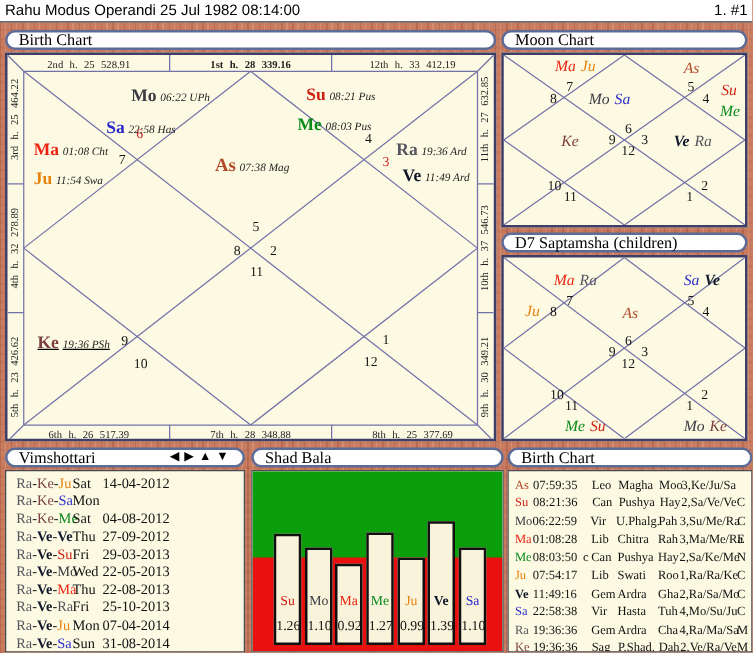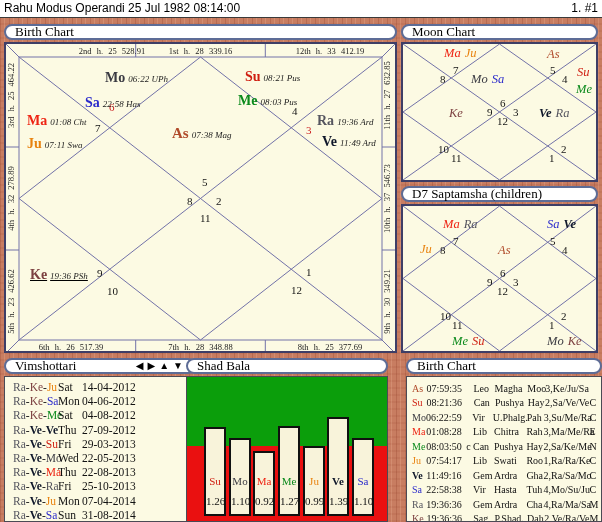--- a/index.html
+++ b/index.html
@@ -103,37 +103,37 @@
       <line x1="129.7" y1="0" x2="129.7" y2="13"></line>
         <line x1="259.3" y1="0" x2="259.3" y2="13"></line>
       <line x1="129.7" y1="296" x2="129.7" y2="309"></line>
         <line x1="259.3" y1="296" x2="259.3" y2="309"></line>
       <line x1="0" y1="103" x2="13" y2="103"></line>
         <line x1="0" y1="206" x2="13" y2="206"></line>
       <line x1="376" y1="103" x2="389" y2="103"></line>
         <line x1="376" y1="206" x2="389" y2="206"></line>
     </svg>
 
-    <div class="edge" style="left:0.5px;top:1.5px;width:129px;padding-left:41px;">2nd h.  25  528.91</div>
-    <div class="edge" style="left:130px;top:1.5px;width:129px;">1st h.  28  339.16</div>
+    <div class="edge" style="left:0.5px;top:1.5px;width:129px;">2nd h.  25  528.91</div>
+    <div class="edge" style="left:130px;top:1.5px;width:129px;font-weight:bold;">1st h.  28  339.16</div>
     <div class="edge" style="left:259.5px;top:1.5px;width:129px;">12th h.  33  412.19</div>
     <div class="edge" style="left:0.5px;top:297.5px;width:129px;">6th h.  26  517.39</div>
     <div class="edge" style="left:130px;top:297.5px;width:129px;">7th h.  28  348.88</div>
     <div class="edge" style="left:259.5px;top:297.5px;width:129px;">8th h.  25  377.69</div>
     <div class="edge vert" style="left:-45px;top:45px;width:103px;height:13px;">3rd h.  25  464.22</div>
     <div class="edge vert" style="left:-45px;top:148px;width:103px;height:13px;">4th h.  32  278.89</div>
     <div class="edge vert" style="left:-45px;top:251px;width:103px;height:13px;">5th h.  23  426.62</div>
     <div class="edge vert" style="left:331px;top:45px;width:103px;height:13px;">11th h.  27  632.85</div>
     <div class="edge vert" style="left:331px;top:148px;width:103px;height:13px;">10th h.  37  546.73</div>
     <div class="edge vert" style="left:331px;top:251px;width:103px;height:13px;">9th h.  30  349.21</div>
 
     <span class="planet" style="left:99px;top:24px;"><b class="pl ab pl-Mo">Mo</b><i class="info">06:22 UPh</i></span>
     <span class="planet" style="left:79px;top:49px;"><b class="pl ab pl-Sa">Sa</b><i class="info">22:58 Has</i></span>
     <span class="planet" style="left:21px;top:67px;"><b class="pl ab pl-Ma">Ma</b><i class="info">01:08 Cht</i></span>
-    <span class="planet" style="left:21px;top:90px;"><b class="pl ab pl-Ju">Ju</b><i class="info">07:11 Swa</i></span>
+    <span class="planet" style="left:21px;top:90px;"><b class="pl ab pl-Ju">Ju</b><i class="info">11:54 Swa</i></span>
     <span class="planet big" style="left:166px;top:80px;"><b class="pl ab pl-As">As</b><i class="info">07:38 Mag</i></span>
     <span class="planet" style="left:239px;top:23px;"><b class="pl ab pl-Su">Su</b><i class="info">08:21 Pus</i></span>
     <span class="planet" style="left:232px;top:47px;"><b class="pl ab pl-Me">Me</b><i class="info">08:03 Pus</i></span>
     <span class="planet" style="left:311px;top:67px;"><b class="pl ab pl-Ra">Ra</b><i class="info">19:36 Ard</i></span>
     <span class="planet" style="left:316px;top:88px;"><b class="pl ab pl-Ve">Ve</b><i class="info">11:49 Ard</i></span>
     <span class="planet" style="left:24px;top:221px;text-decoration:underline;"><b class="pl ab pl-Ke">Ke</b><i class="info">19:36 PSh</i></span>
 
     <span class="num red" style="left:103px;top:57px;">6</span>
     <span class="num" style="left:89px;top:78px;">7</span>
     <span class="num" style="left:286px;top:61px;">4</span>
@@ -221,21 +221,20 @@
   </div>
   <div class="pcontent thin vlist">
     <div class="vrow">
         <span class="vl"><i class="pl pl-Ra" style="font-style:normal">Ra</i><em>-</em><i class="pl pl-Ke" style="font-style:normal">Ke</i><em>-</em><i class="pl pl-Ju" style="font-style:normal">Ju</i></span>
         <span class="vday">Sat</span>
         <span class="vdate">14-04-2012</span>
       </div>
     <div class="vrow">
         <span class="vl"><i class="pl pl-Ra" style="font-style:normal">Ra</i><em>-</em><i class="pl pl-Ke" style="font-style:normal">Ke</i><em>-</em><i class="pl pl-Sa" style="font-style:normal">Sa</i></span>
         <span class="vday">Mon</span>
-        <span class="vdate">04-06-2012</span>
       </div>
     <div class="vrow">
         <span class="vl"><i class="pl pl-Ra" style="font-style:normal">Ra</i><em>-</em><i class="pl pl-Ke" style="font-style:normal">Ke</i><em>-</em><i class="pl pl-Me" style="font-style:normal">Me</i></span>
         <span class="vday">Sat</span>
         <span class="vdate">04-08-2012</span>
       </div>
     <div class="vrow">
         <span class="vl"><i class="pl pl-Ra" style="font-style:normal">Ra</i><em>-</em><i class="pl pl-Ve" style="font-style:normal">Ve</i><em>-</em><i class="pl pl-Ve" style="font-style:normal">Ve</i></span>
         <span class="vday">Thu</span>
         <span class="vdate">27-09-2012</span>
@@ -266,21 +265,21 @@
         <span class="vdate">07-04-2014</span>
       </div>
     <div class="vrow">
         <span class="vl"><i class="pl pl-Ra" style="font-style:normal">Ra</i><em>-</em><i class="pl pl-Ve" style="font-style:normal">Ve</i><em>-</em><i class="pl pl-Sa" style="font-style:normal">Sa</i></span>
         <span class="vday">Sun</span>
         <span class="vdate">31-08-2014</span>
       </div>
   </div>
 </div>
 
-<div class="panel" style="left:186px;top:358px;width:202px;height:164px;">
+<div class="panel" style="left:201px;top:358px;width:202px;height:164px;">
   <div class="pill"><span>Shad Bala</span></div>
   <div class="pcontent thin">
     <div class="sbchart">
       <div class="sbred"></div>
       <div class="sbar" style="left:17px;height:89px;">
           <span class="babbr pl pl-Su">Su</span>
           <span class="bval">1.26</span>
         </div>
       <div class="sbar" style="left:42px;height:78px;">
           <span class="babbr pl pl-Mo">Mo</span>

